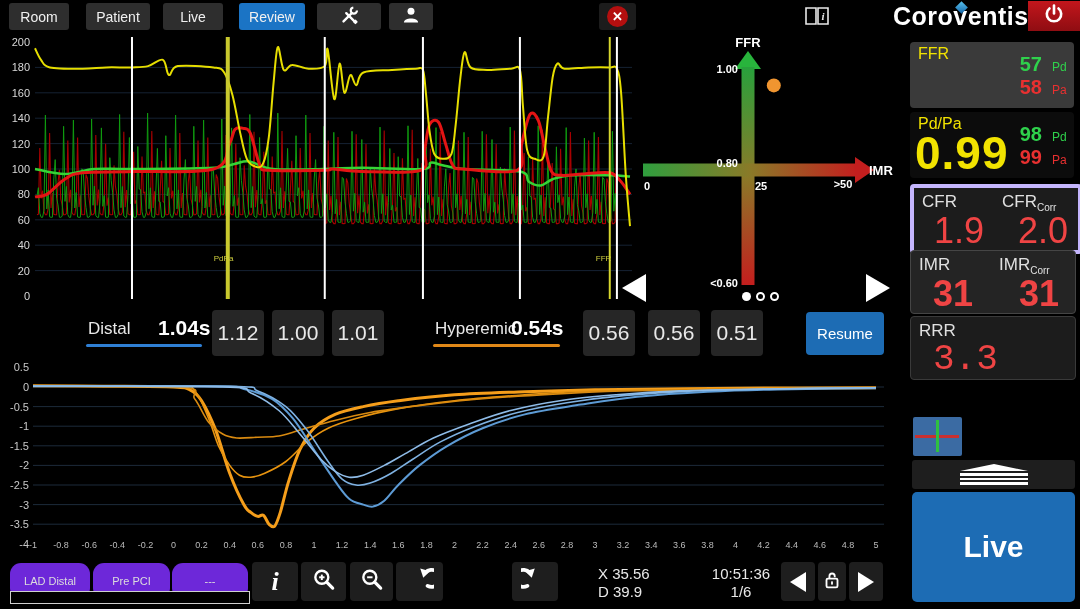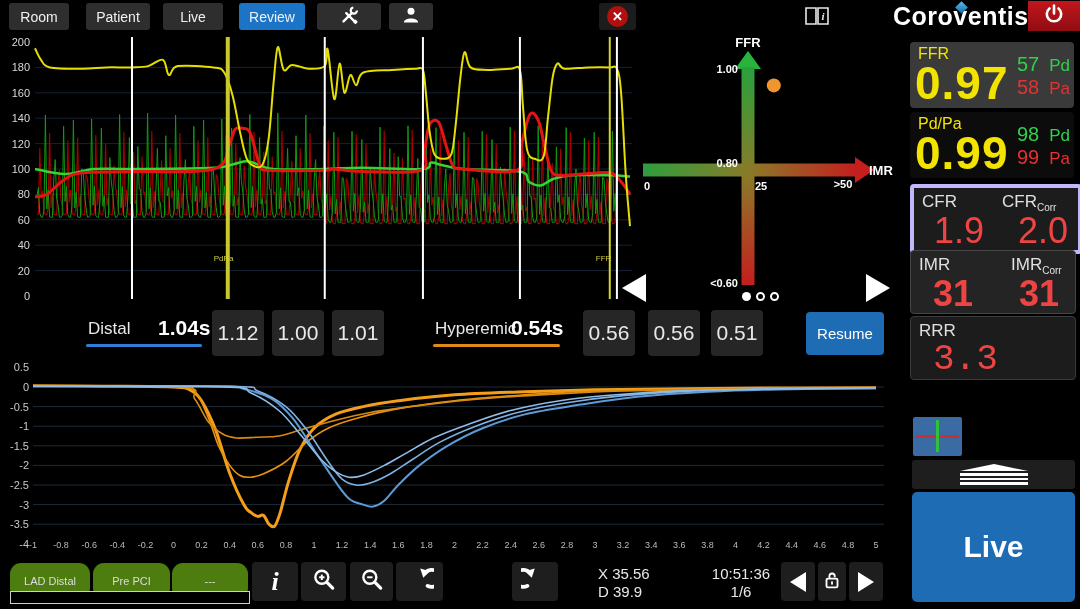--- a/index.html
+++ b/index.html
@@ -21,22 +21,22 @@
   #brand-diamond{position:absolute;left:957px;top:3px;width:9px;height:9px;transform:rotate(45deg);
        background:linear-gradient(135deg,#57c2ee,#1565a8);}
   #power-btn{position:absolute;left:1028px;top:1px;width:52px;height:30px;
        background:linear-gradient(#c3161c,#8f0d12);display:flex;align-items:center;justify-content:center;}
   
   .mpanel{position:absolute;left:910px;width:164px;border-radius:4px;}
   .mlabel{position:absolute;left:8px;top:3px;font-size:16px;}
   .bigval{position:absolute;left:5px;top:14px;font-size:46px;font-weight:bold;letter-spacing:1px;}
   .sidecol{position:absolute;left:102px;top:11px;width:58px;}
   .srow{display:flex;align-items:baseline;height:23px;}
-  .snum{width:30px;text-align:right;font-size:20px;font-weight:normal;}
-  .ssub{margin-left:10px;font-size:17px;}
+  .snum{width:30px;text-align:right;font-size:20px;font-weight:bold;}
+  .ssub{margin-left:10px;font-size:12px;}
   .green{color:#2fd14c;} .red{color:#e83030;}
   .yellow{color:#f2e300;} .amber{color:#f0a22a;}
   .dual-label{position:absolute;top:4px;font-size:17px;color:#e0e0e0;}
   .dual-label sub{font-size:10px;}
   .dual-val{position:absolute;top:22px;font-size:36px;color:#ef4444;}
   
   .ttlabel{position:absolute;top:319px;font-size:17px;color:#e8e8e8;}
   .ttval{position:absolute;top:316px;font-size:21px;font-weight:bold;color:#fff;}
   .ttunderline{position:absolute;top:344px;height:3px;border-radius:2px;}
   .ttbtn{position:absolute;top:310px;width:52px;height:46px;background:#262626;border-radius:4px;
@@ -44,21 +44,21 @@
   #resume-btn{position:absolute;left:806px;top:312px;width:78px;height:43px;background:#1d6cb4;
        border-radius:4px;color:#fff;font-size:15px;display:flex;align-items:center;justify-content:center;}
   
   .navtri{position:absolute;width:0;height:0;border-top:14px solid transparent;border-bottom:14px solid transparent;}
   #cross-prev{left:622px;top:274px;border-right:24px solid #fff;}
   #cross-next{left:866px;top:274px;border-left:24px solid #fff;}
   .pdot{position:absolute;top:292px;width:9px;height:9px;border-radius:50%;box-sizing:border-box;}
   .pdot.on{background:#fff;}
   .pdot.off{border:2px solid #fff;}
   
-  .bbtn{position:absolute;top:563px;height:36px;background:#4d7c0f;border-radius:11px;color:#ddd;
+  .bbtn{position:absolute;top:563px;height:36px;background:#6d28d9;border-radius:11px;color:#ddd;
        font-size:11px;display:flex;align-items:center;justify-content:center;}
   .tool{position:absolute;top:562px;height:39px;background:#1e1e1e;border-radius:4px;
        display:flex;align-items:center;justify-content:center;}
   #annot-box{position:absolute;left:10px;top:591px;width:238px;height:11px;border:1px solid #cfcfcf;background:#000;}
   .statustxt{position:absolute;color:#e8e8e8;font-size:15px;line-height:18px;}
   #live-btn{position:absolute;left:912px;top:492px;width:163px;height:110px;background:#1d6cb4;border-radius:5px;
        display:flex;align-items:center;justify-content:center;font-size:30px;font-weight:bold;color:#fff;}
   #thumb-btn{position:absolute;left:913px;top:417px;width:49px;height:39px;background:#3b6ba3;border-radius:2px;}
   #drawer-btn{position:absolute;left:912px;top:460px;width:163px;height:29px;background:#1e1e1e;border-radius:3px;
        display:flex;flex-direction:column;align-items:center;justify-content:center;}
@@ -194,21 +194,20 @@
       <circle cx="138.8" cy="52.40000000000001" r="7" fill="#f09530"></circle>
     </svg>
   <div class="navtri" id="cross-prev"></div>
   <div class="navtri" id="cross-next"></div>
   <div class="pdot on" style="left:742px;"></div>
   <div class="pdot off" style="left:756px;"></div>
   <div class="pdot off" style="left:770px;"></div>
 
   <div class="mpanel" style="top:42px;height:66px;background:#3a3a3a;">
     <div class="mlabel yellow">FFR</div>
-    <div class="bigval yellow">0.97</div>
     <div class="sidecol">
       <div class="srow">
           <span class="snum green">57</span>
           <span class="ssub green">Pd</span>
         </div>
       <div class="srow">
           <span class="snum red">58</span>
           <span class="ssub red">Pa</span>
         </div>
     </div>
@@ -231,21 +230,21 @@
 
   <div class="mpanel" style="top:184px;height:62px;background:#1c1c1c;border:4px solid #c4b5fd;">
     <div class="dual-label" style="left:8px;"><span>CFR</span></div>
     <div class="dual-label" style="left:88px;"><span>CFR</span><sub>Corr</sub></div>
     <div class="dual-val" style="left:20px;">1.9</div>
     <div class="dual-val" style="left:104px;">2.0</div>
   </div>
 
   <div class="mpanel" style="top:250px;height:62px;background:#242424;border:1px solid #454545;">
     <div class="dual-label amber" style="left:8px;"><span>IMR</span></div>
-    <div class="dual-label amber" style="left:100px;"><span>IMR</span><sub>Corr</sub></div>
+    <div class="dual-label amber" style="left:88px;"><span>IMR</span><sub>Corr</sub></div>
     <div class="dual-val amber" style="left:22px;font-weight:bold;">31</div>
     <div class="dual-val amber" style="left:108px;font-weight:bold;">31</div>
   </div>
 
   <div class="mpanel" style="top:316px;height:62px;background:#1c1c1c;border:1px solid #3a3a3a;">
     <div class="dual-label" style="left:8px;"><span>RRR</span></div>
     <div class="dual-val" style="left:22px;font-family:Liberation Mono, monospace;">3.3</div>
   </div>
 
   <div class="ttlabel" style="left:88px;">Distal</div>

